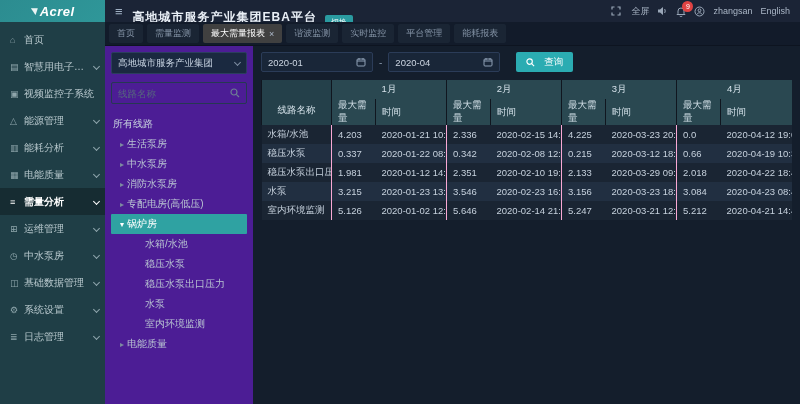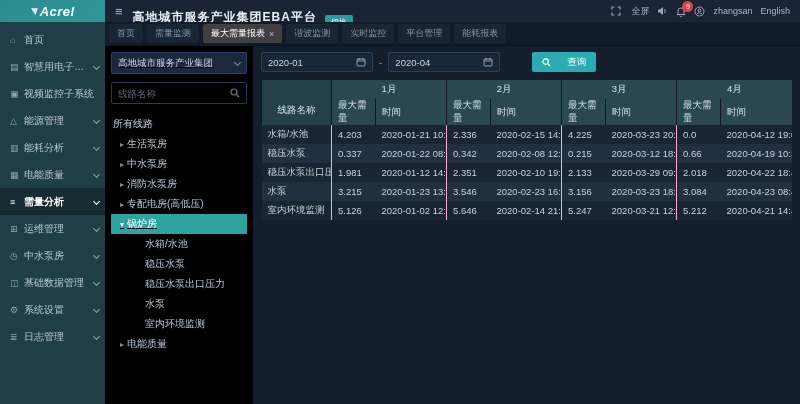--- a/index.html
+++ b/index.html
@@ -37,21 +37,21 @@
   .right-region { flex:1; display:flex; flex-direction:column; min-width:0; }
   
   .tabbar { height:24px; background:#121b2a; display:flex; align-items:center; gap:4px;
     padding:0 4px; border-bottom:1px solid #0d1420; }
   .tab { font-size:9px; color:#8594a7; background:#1a2534; padding:3px 8px; border-radius:2px;
     cursor:pointer; white-space:nowrap; display:flex; align-items:center; gap:4px; }
   .tab.active { background:#404040; color:#ffffff; }
   .tab .close { font-size:9px; color:#aebacb; cursor:pointer; }
   .content-row { flex:1; display:flex; min-height:0; }
   
-  .tree-panel { width:148px; background:#000000; padding:6px 6px 0 6px; overflow:hidden;text-decoration:underline; }
+  .tree-panel { width:148px; background:#4c1d95; padding:6px 6px 0 6px; overflow:hidden; }
   .org-select { display:flex; align-items:center; justify-content:space-between;
     background:#1a2940; border:1px solid #2b3e5e; border-radius:2px; height:22px;
     padding:0 6px; color:#c6d2e0; font-size:9.5px; cursor:pointer; margin-bottom:8px; }
   .org-select .chev { width:5px; height:5px; border-right:1px solid #7d8ca1;
     border-bottom:1px solid #7d8ca1; transform:rotate(45deg); margin-top:-2px; }
   .search-box { display:flex; align-items:center; border:1px solid #263852; border-radius:2px;
     height:22px; padding:0 6px; margin-bottom:10px; }
   .search-box input { flex:1; background:transparent; border:none; outline:none;
     color:#c6d2e0; font-size:9.5px; width:90px; font-family:inherit; }
   .search-box input::placeholder { color:#55667d; }
@@ -63,23 +63,23 @@
   .tree-item.lvl2 { padding-left:34px; }
   .tree-item.selected { background:#2fa2a2; color:#ffffff; border-radius:1px; }
   .tree-item.selected .arrow { color:#fff; }
   
   .main { flex:1; padding:6px 8px 2px 8px; min-width:0; background:#141e2c; }
   .toolbar { display:flex; align-items:center; gap:6px; margin-bottom:8px; }
   .date-input { width:112px; height:20px; background:#192638; border:1px solid #2b3c58;
     border-radius:2px; display:flex; align-items:center; justify-content:space-between;
     padding:0 6px; color:#cdd6e2; font-size:9.5px; cursor:pointer; }
   .sep { color:#8594a7; font-size:10px; }
-  .query-btn { margin-left:26px; height:20px; background:#2bacb2; color:#fff; border:none;
+  .query-btn { margin-left:10px; height:20px; background:#2bacb2; color:#fff; border:none;
     border-radius:2px; font-size:9.5px; padding:0 10px; display:flex; align-items:center;
-    gap:16px; cursor:pointer; font-family:inherit; }
+    gap:9px; cursor:pointer; font-family:inherit; }
   table { border-collapse:collapse; table-layout:fixed; width:530px; font-size:9.5px; }
   thead th { font-weight:normal; color:#d5e2ea; background:#2a4851; height:19px;
     text-align:left; padding:0 6px; }
   thead tr.group-row th { text-align:center; border-left:1px solid #10161f; }
   thead th.th-line { background:#24404a; text-align:left; vertical-align:bottom;
     padding-bottom:8px; border-left:none; }
   thead tr.sub-row th { border-left:1px solid #10161f; height:17px; }
   tbody td { color:#c6d1dd; height:19px; padding:0 6px; white-space:nowrap; overflow:hidden; }
   tbody tr:nth-child(odd) { background:#1a2533; }
   tbody tr:nth-child(even) { background:#212f41; }

